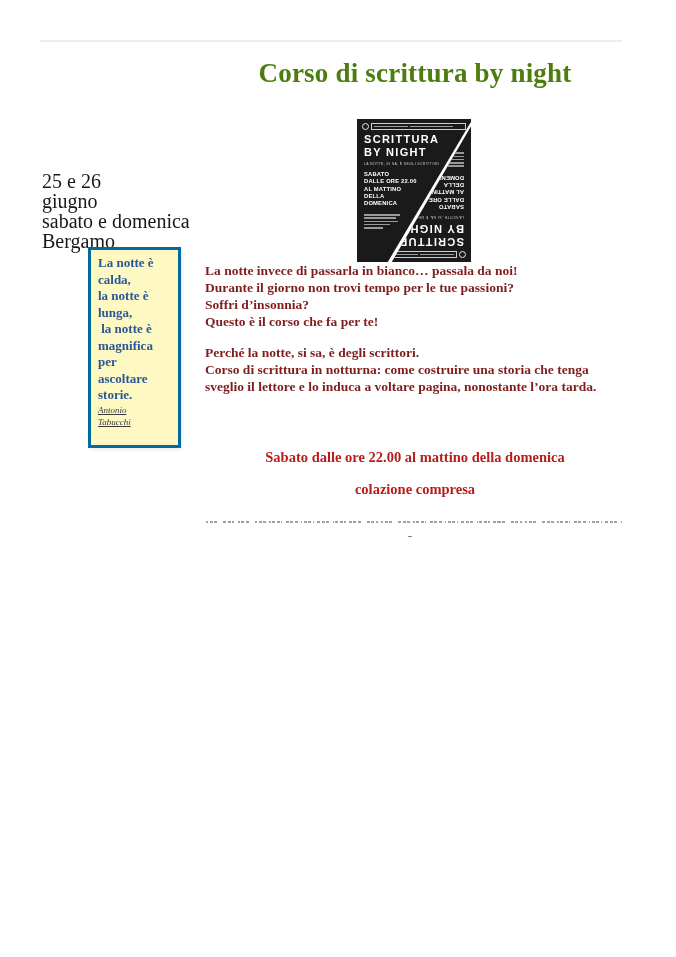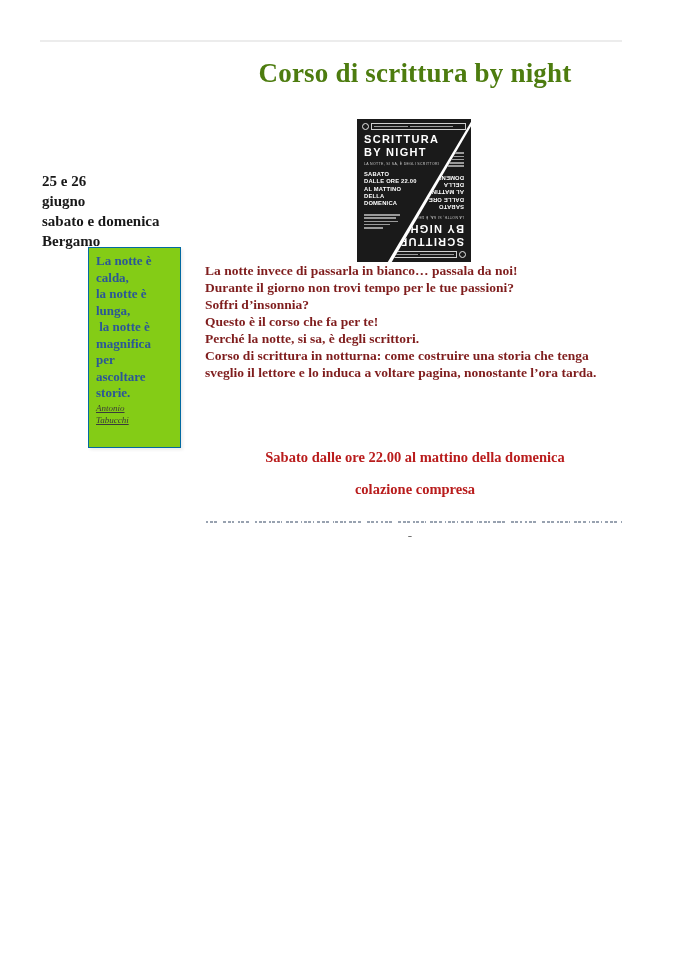--- a/index.html
+++ b/index.html
@@ -18,27 +18,27 @@
   
   .page-title {
     position:absolute; left:200px; top:56px; width:430px;
     text-align:center; font-weight:bold; font-size:27px; line-height:34px;
     color:#4d7c0f; letter-spacing:0.2px;
   }
 
   
   .date-block {
     position:absolute; left:42px; top:171px;
-    font-weight:bold; font-size:15px; line-height:20px; color:#181818;
+    font-weight:normal; font-size:20px; line-height:20px; color:#181818;
   }
 
   
   .quote-box {
     position:absolute; left:88px; top:247px; width:93px; height:201px;
-    background:#84cc16; border:1px solid #0369a1;
+    background:#fef9c3; border:3px solid #0369a1;
     box-shadow:2px 2px 3px rgba(0,0,0,0.07);
     padding:5px 4px 0 7px;
   }
   .quote-line {
     font-weight:bold; font-size:13px; line-height:16.5px; color:#2b5797;
     white-space:pre;
   }
   .quote-attr { }
   .quote-attr div {
     font-style:italic; font-size:9px; line-height:12px; color:#3a3a3a;
@@ -75,21 +75,21 @@
   .p-fine i { display:block; height:1.6px; background:#9a9a9a; margin-bottom:1.7px; }
   .p-fine i:nth-child(1){ width:36px; } .p-fine i:nth-child(2){ width:32px; }
   .p-fine i:nth-child(3){ width:34px; } .p-fine i:nth-child(4){ width:26px; }
   .p-fine i:nth-child(5){ width:19px; }
 
   
   .main-text { position:absolute; left:205px; top:262px; width:432px; }
   .main-text .line {
     font-weight:bold; font-size:13.5px; line-height:17px; color:#7f1d1d;
   }
-  .par2 { }
+  .par2 { margin-top:14px; }
 
   
   .blue-center {
     position:absolute; left:200px; width:430px; text-align:center;
     font-weight:bold; font-size:14.5px; color:#b91c1c;
   }
   .schedule-line { top:449px; }
   .breakfast-line { top:481px;text-align:center; }
 
   

